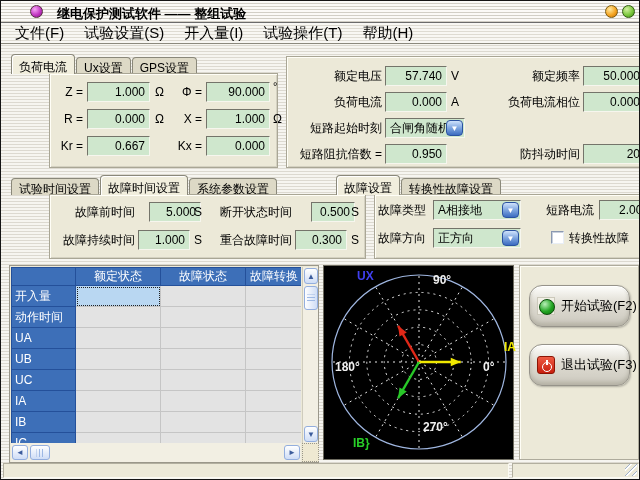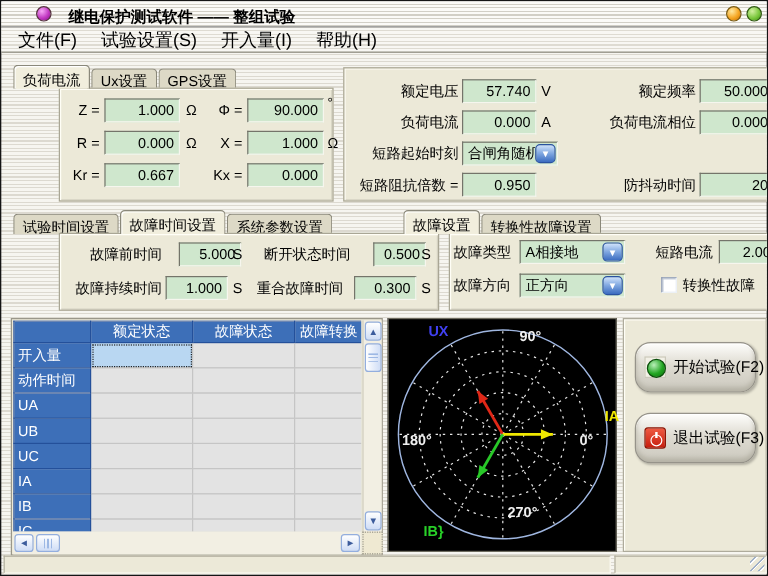--- a/index.html
+++ b/index.html
@@ -107,20 +107,21 @@
     <span class="orb purple"></span>
     <span class="wtitle">继电保护测试软件 —— 整组试验</span>
     <span class="orb orange"></span>
     <span class="orb green"></span>
   </div>
 
   <div class="menubar">
     <span class="menu-item">文件(F)</span>
     <span class="menu-item">试验设置(S)</span>
     <span class="menu-item">开入量(I)</span>
+    <span class="menu-item">试验操作(T)</span>
     <span class="menu-item">帮助(H)</span>
   </div>
 
   <div class="tabstrip" style="left:10px;top:53px;">
     <div class="tab active">负荷电流</div>
     <div class="tab">Ux设置</div>
     <div class="tab">GPS设置</div>
   </div>
   <div class="panel" style="left:8px;top:72px;width:229px;height:95px;z-index:2;">
     <span class="flabel" style="left:2px;top:8px;width:31px;">Z =</span>
@@ -180,21 +181,21 @@
     <span class="flabel" style="left:2px;top:7px;width:83px;">故障前时间</span>
     <input class="fvalue" style="left: 99px; top: 7px; width: 52px;" value="5.000">
     <span class="funit" style="left:144px;top:7px;">S</span>
     <span class="flabel" style="left:158px;top:7px;width:84px;">断开状态时间</span>
     <input class="fvalue" style="left: 261px; top: 7px; width: 44px;" value="0.500">
     <span class="funit" style="left:301px;top:7px;">S</span>
 
     <span class="flabel" style="left:2px;top:35px;width:83px;">故障持续时间</span>
     <input class="fvalue" style="left: 88px; top: 35px; width: 52px;" value="1.000">
     <span class="funit" style="left:144px;top:35px;">S</span>
-    <span class="flabel" style="left:158px;top:35px;width:84px;text-align:center;">重合故障时间</span>
+    <span class="flabel" style="left:158px;top:35px;width:84px;">重合故障时间</span>
     <input class="fvalue" style="left: 245px; top: 35px; width: 52px;" value="0.300">
     <span class="funit" style="left:301px;top:35px;">S</span>
   </div>
 
   <div class="tabstrip" style="left:335px;top:174px;">
     <div class="tab active">故障设置</div>
     <div class="tab">转换性故障设置</div>
   </div>
   <div class="panel" style="left:333px;top:193px;width:299px;height:65px;z-index:2;">
     <span class="flabel" style="left:3px;top:5px;width:52px;text-align:left;">故障类型</span>

